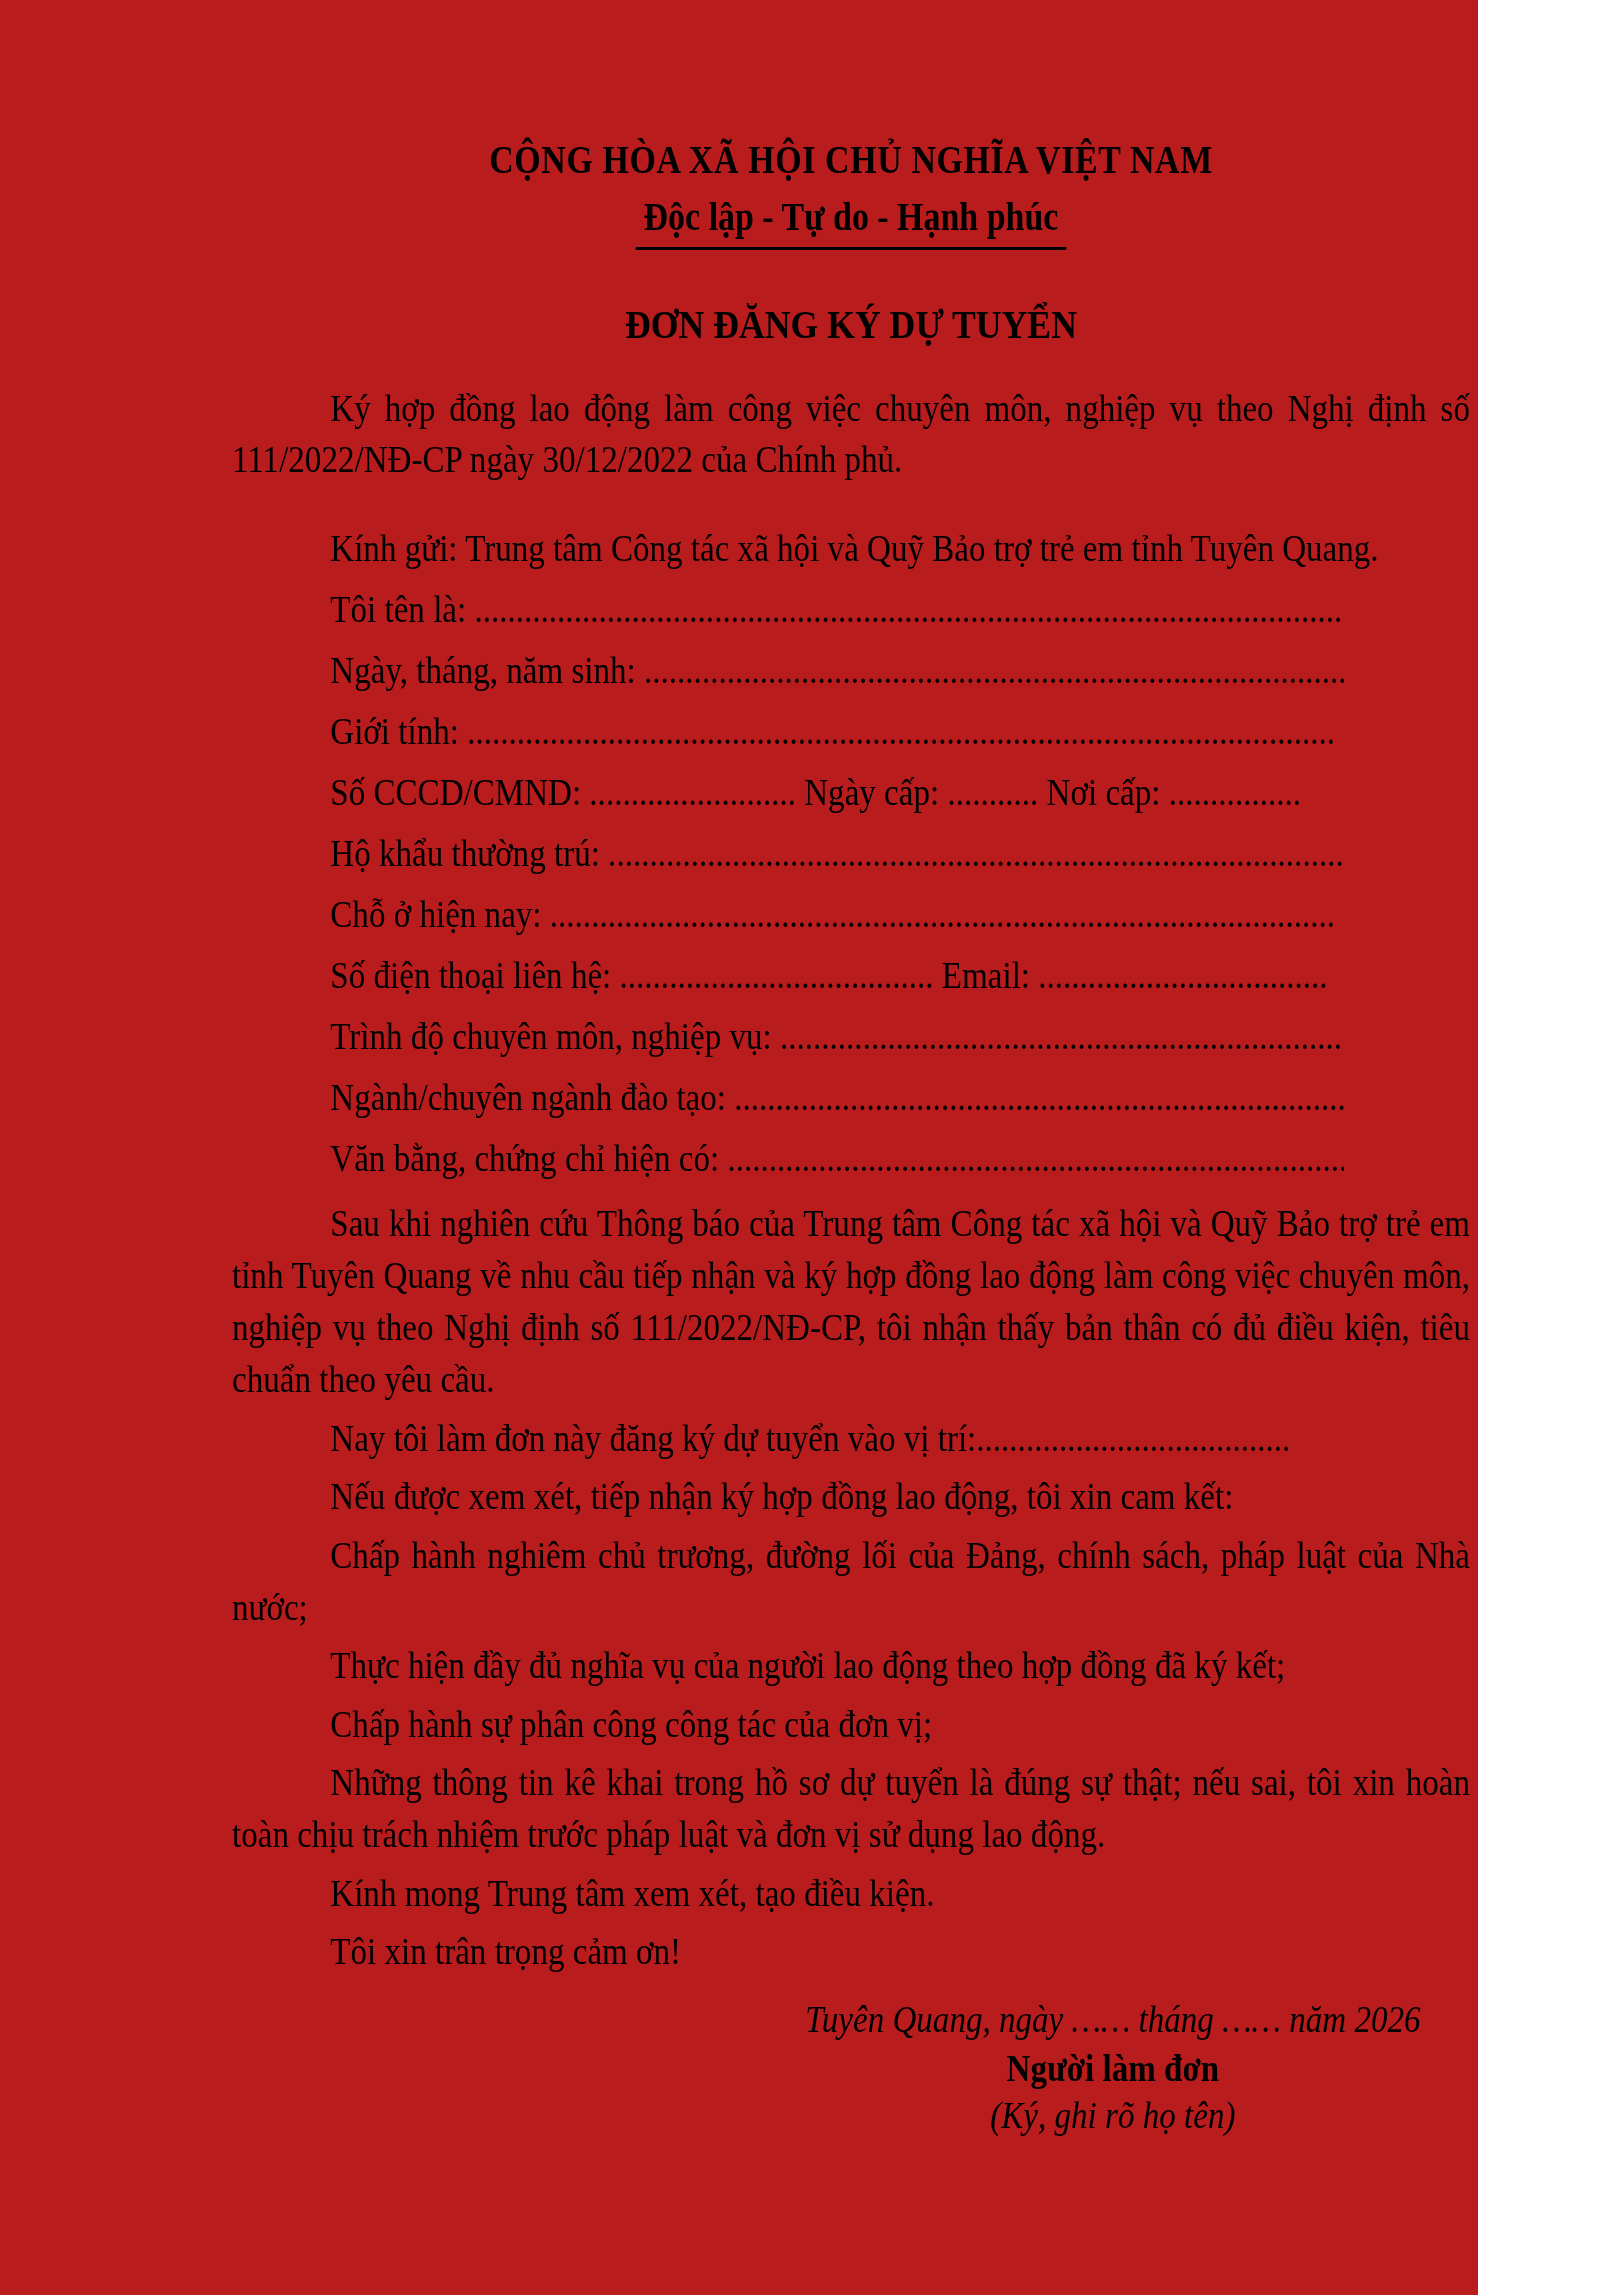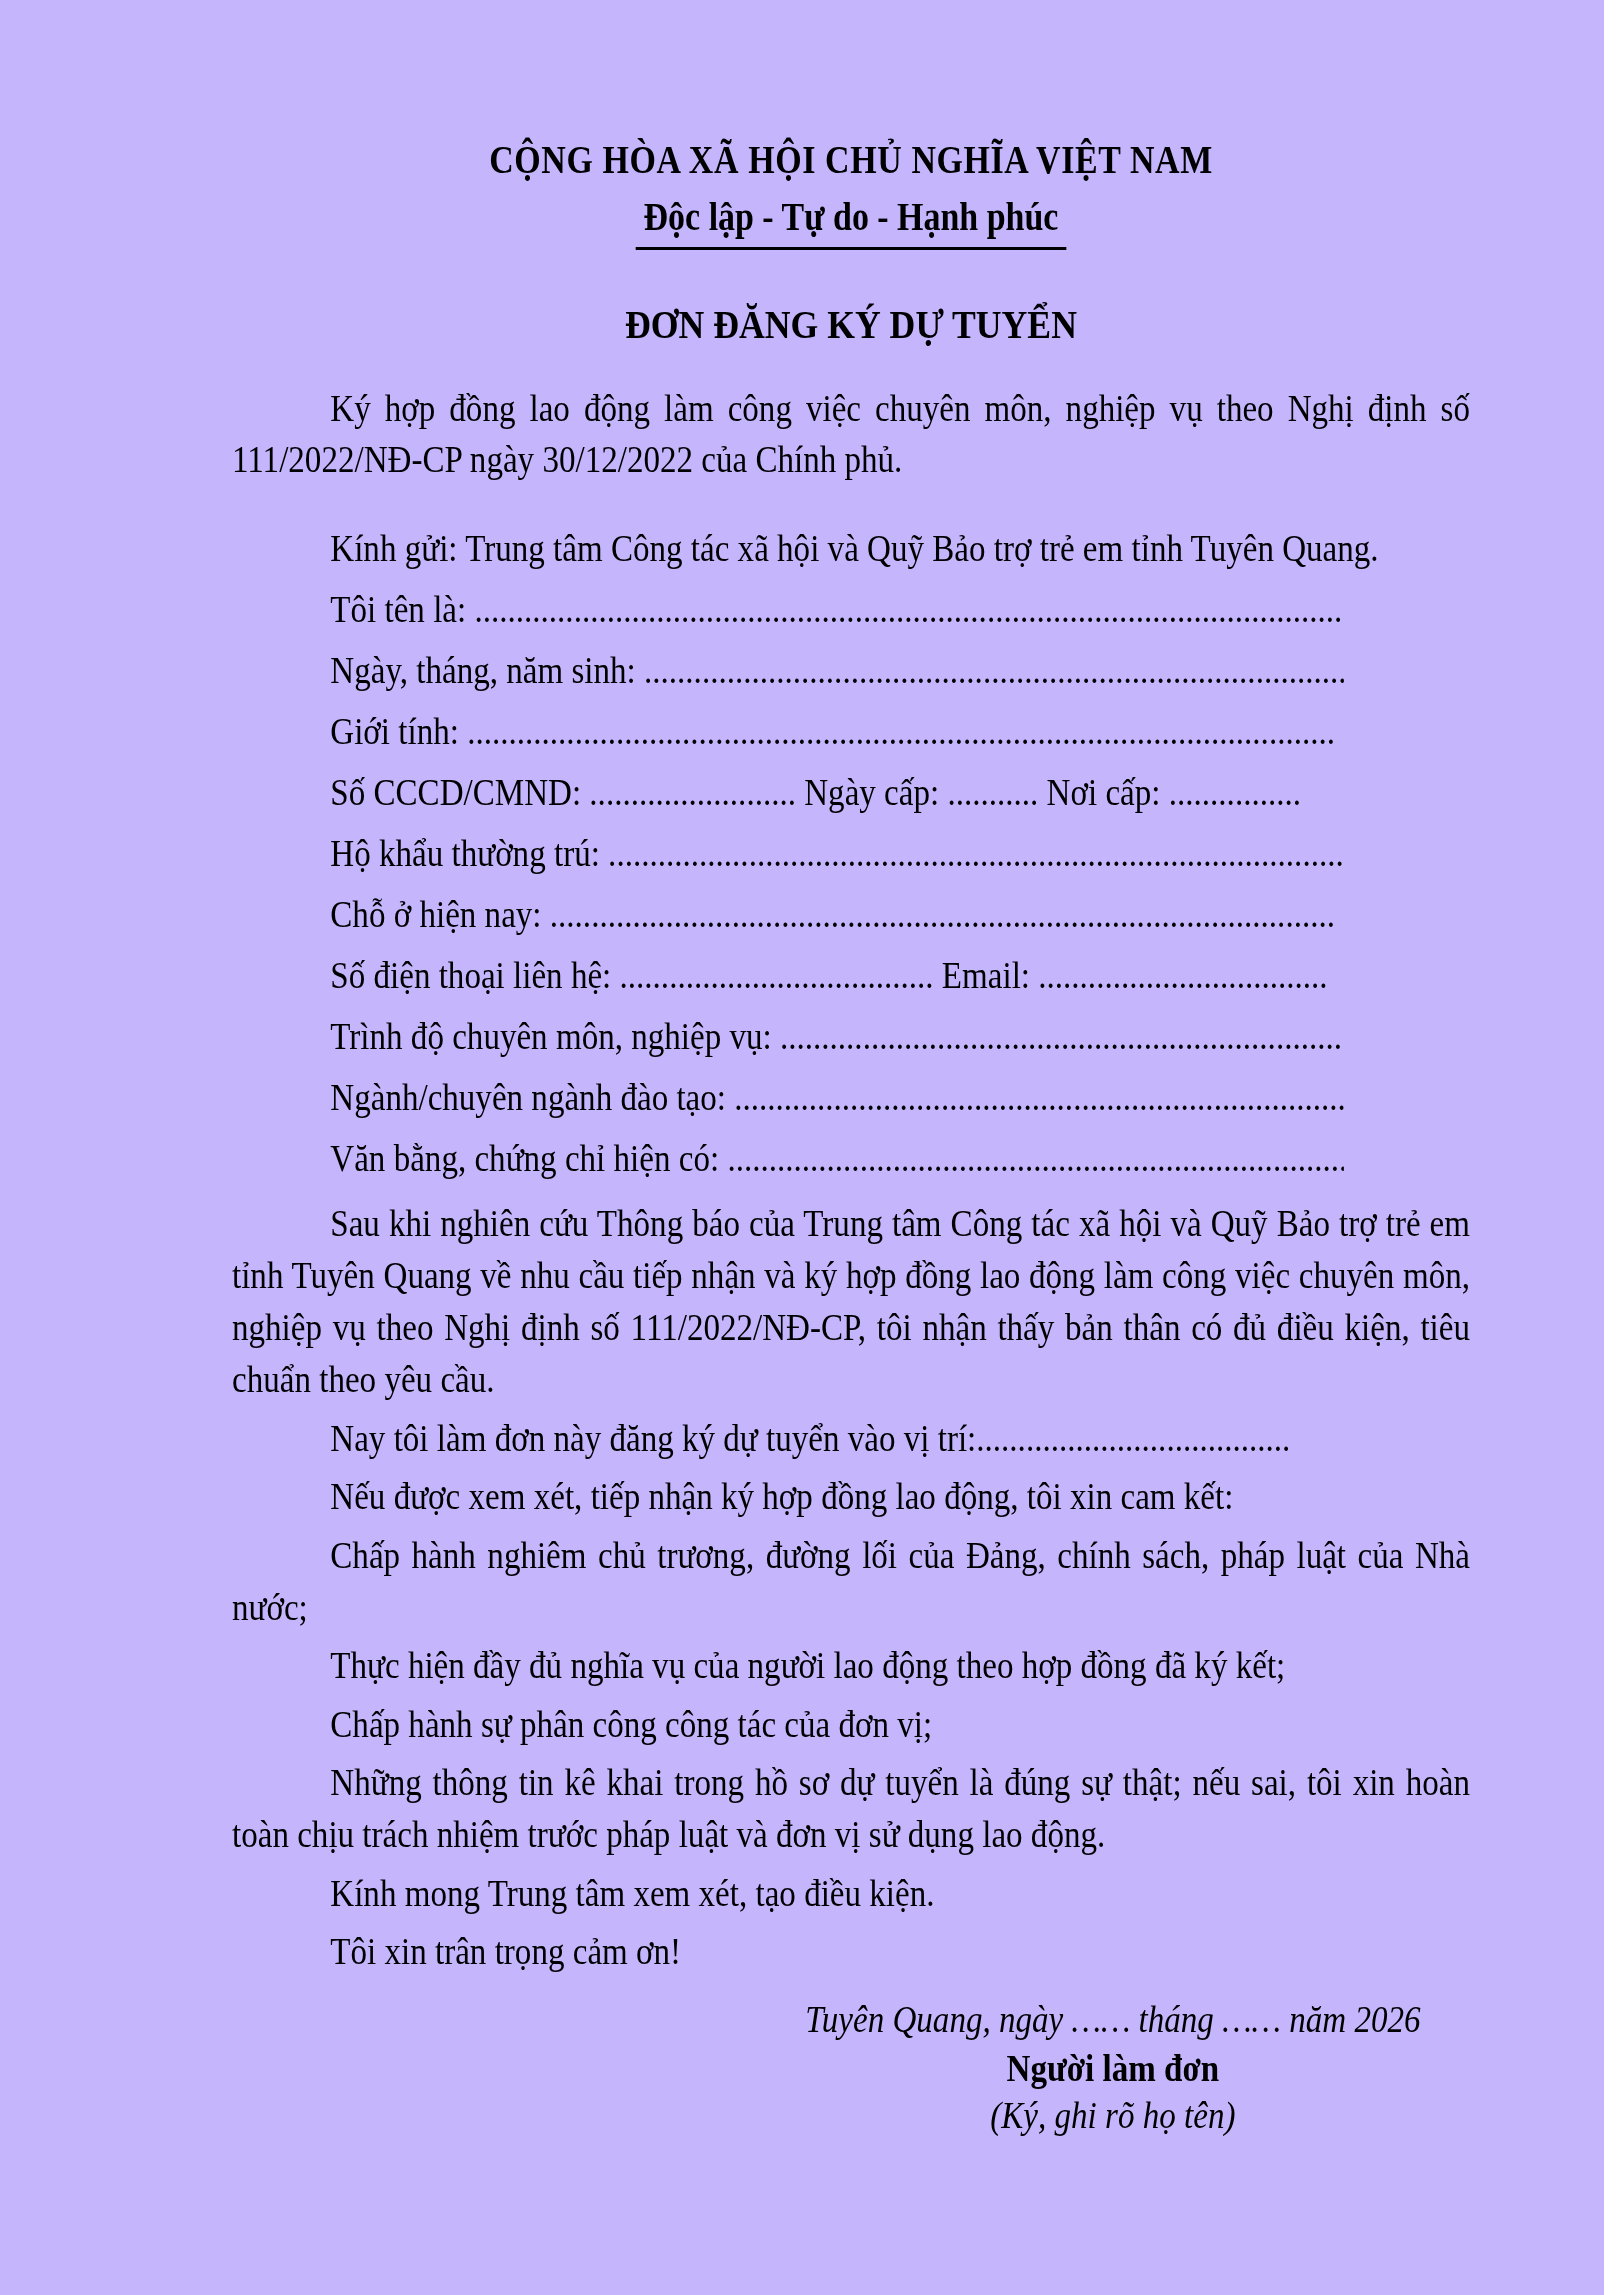--- a/index.html
+++ b/index.html
@@ -1,19 +1,19 @@
 <!DOCTYPE html>
 <html style="font-size:10.5px"><head>
 <meta charset="utf-8">
 <style>
   html,body { margin:0; padding:0; background:#ffffff; }
   .page {
     position:relative;
-    width:1604px; height:2295px;
-    background:#c4b5fd; color:#000000;
+    width:1478px; height:2295px;
+    background:#b91c1c; color:#000000;
     font-family:"Liberation Serif", "DejaVu Serif", serif;
     box-sizing:border-box;
     padding:137px 0 0 232px;
     overflow:hidden;
   }
   
   .content {
     width:1423px;
     transform:scaleX(0.87);
     transform-origin:0 0;

